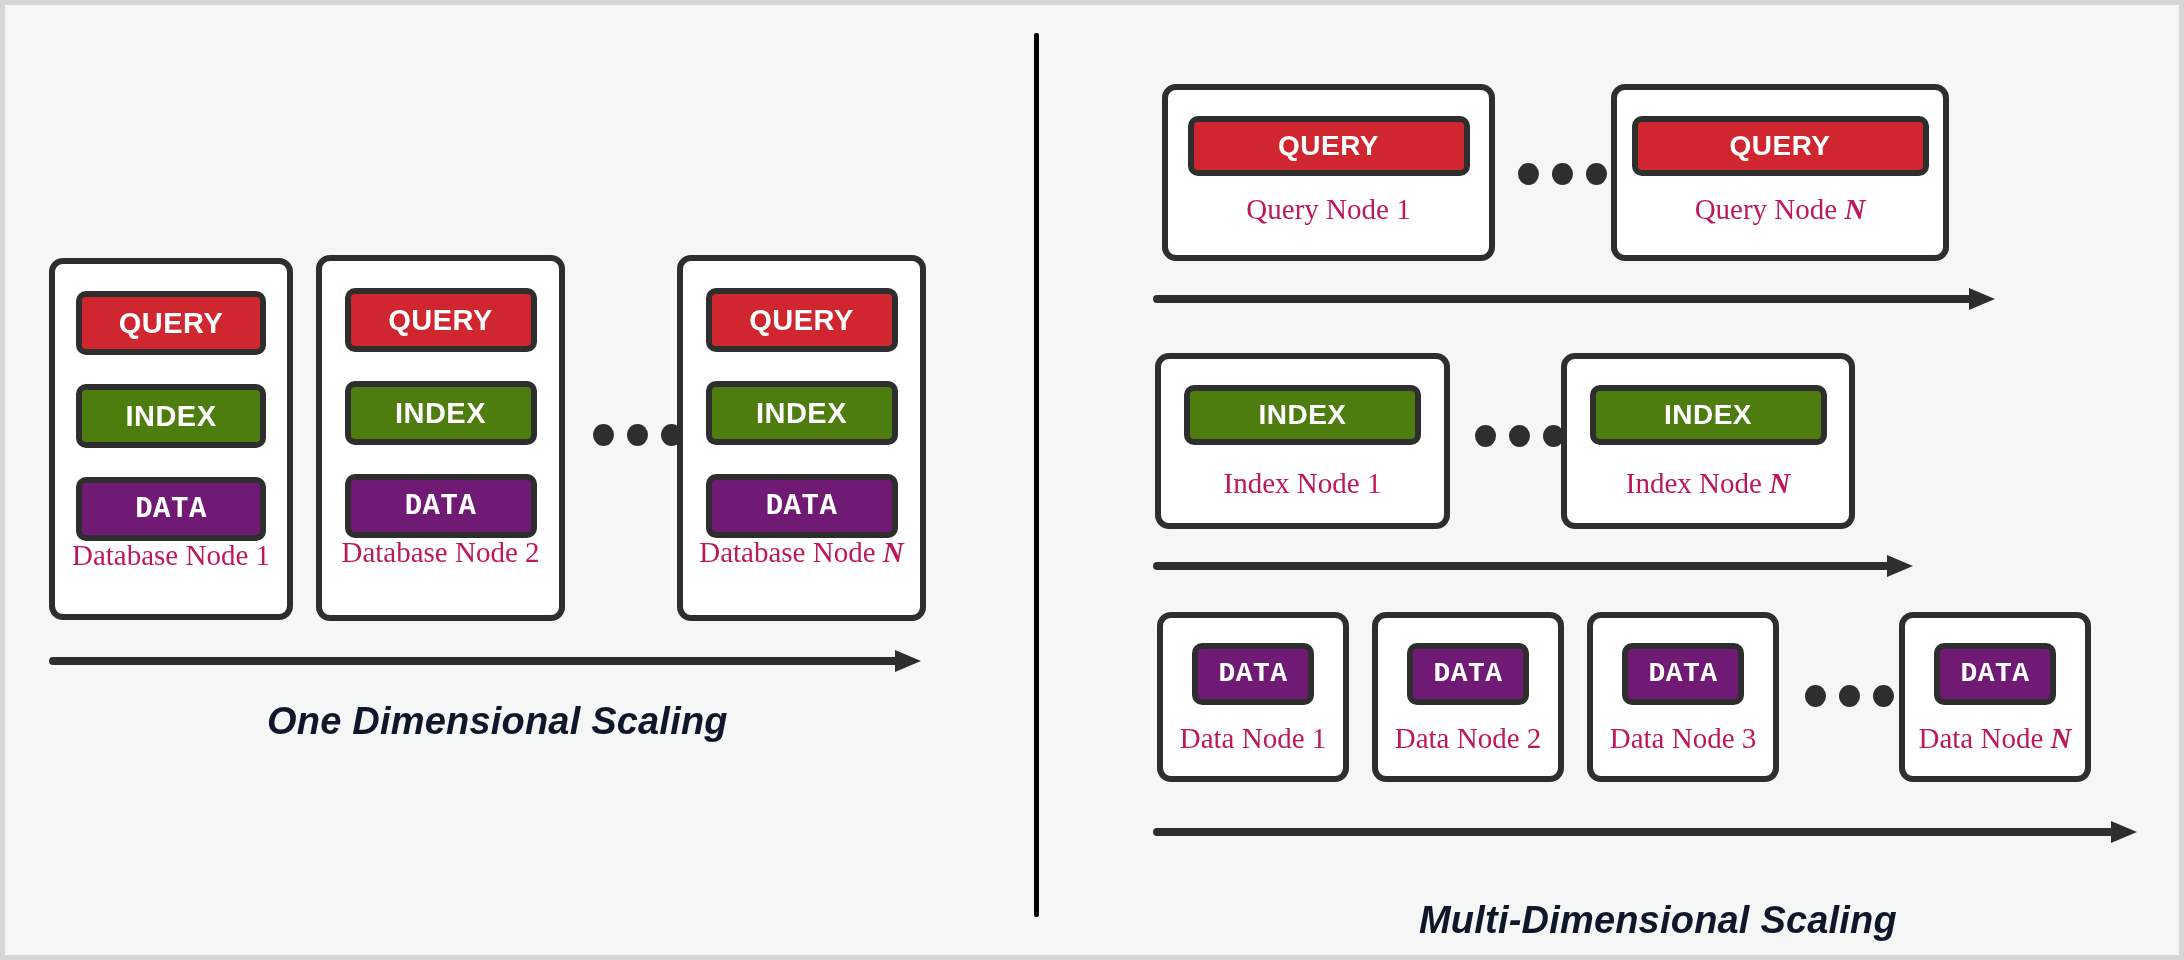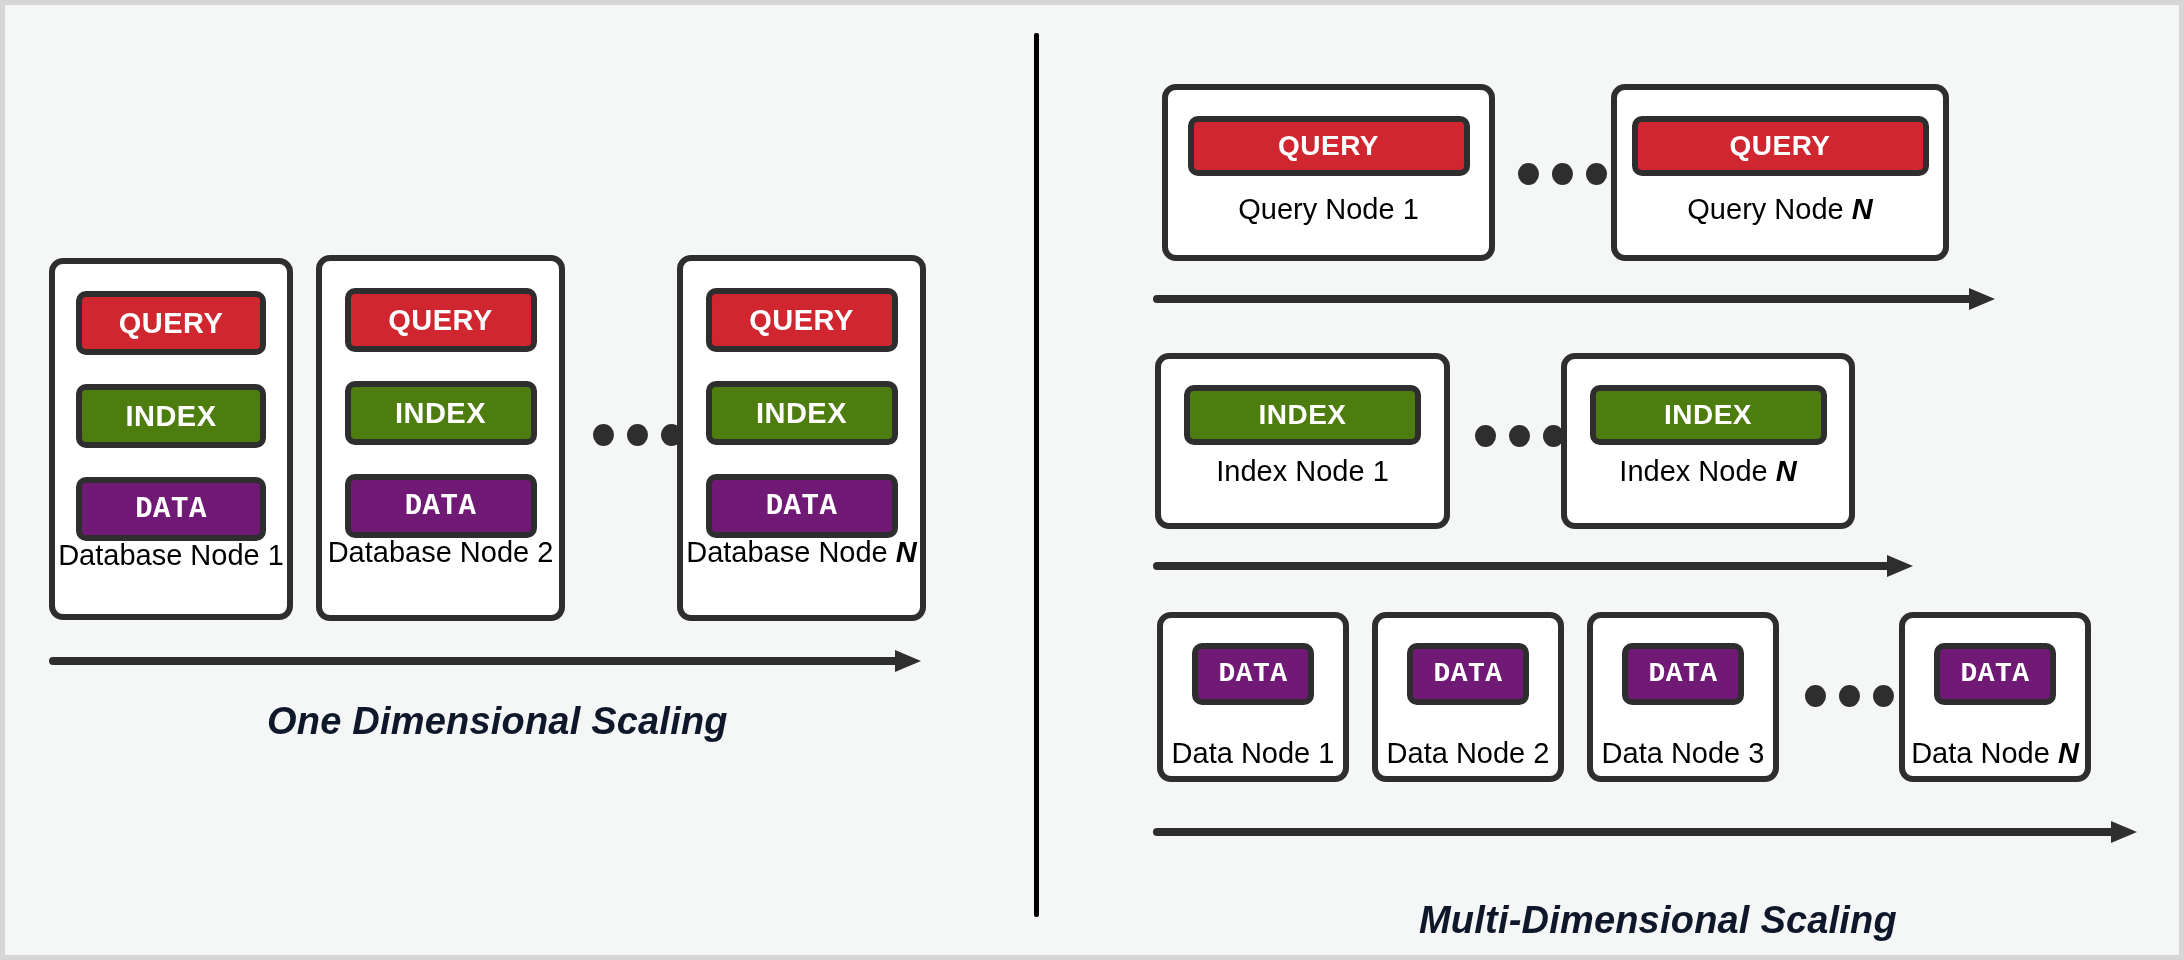--- a/index.html
+++ b/index.html
@@ -59,24 +59,25 @@
     font-weight: bold;
     letter-spacing: 0.5px;
     line-height: 1;
   }
   .block.query { background: #d0262f; }
   .block.index { background: #4d7c0f; }
   .block.data  { background: #701a75; font-family: Liberation Mono, monospace; }
 
   
   .node-label {
-    color: #000000;
+    color: #be185d;
     font-size: 29px;
     line-height: 1;
     white-space: nowrap;
+    font-family: Liberation Serif, serif;
   }
   .node-label .ital { font-style: italic; font-weight: 600; }
 
   
   .dots {
     position: absolute;
     display: flex;
     gap: 13px;
     align-items: center;
   }
@@ -156,34 +157,34 @@
   #q-dots { left: 1513px; top: 158px; }
 
   #arrow-q { left: 1148px; top: 283px; width: 843px; }
   #arrow-q .shaft { width: 820px; }
   #arrow-q .head  { left: 816px; }
 
   
   #i-card-1 { left: 1150px; top: 348px; width: 295px; height: 176px; }
   #i-card-2 { left: 1556px; top: 348px; width: 294px; height: 176px; }
   .i-block { width: 237px; height: 60px; font-size: 28px; margin-top: 26px; }
-  .i-caption { margin-top: 12px; }
+  .i-caption { margin-top: 24px; }
   #i-dots { left: 1470px; top: 420px; }
 
   #arrow-i { left: 1148px; top: 550px; width: 760px; }
   #arrow-i .shaft { width: 738px; }
   #arrow-i .head  { left: 734px; }
 
   
   #d-card-1 { left: 1152px; top: 607px; width: 192px; height: 170px; }
   #d-card-2 { left: 1367px; top: 607px; width: 192px; height: 170px; }
   #d-card-3 { left: 1582px; top: 607px; width: 192px; height: 170px; }
   #d-card-4 { left: 1894px; top: 607px; width: 192px; height: 170px; }
   .d-block { width: 122px; height: 62px; font-size: 28px; margin-top: 25px; }
-  .d-caption { margin-top: 34px; }
+  .d-caption { margin-top: 19px; }
   #d-dots { left: 1800px; top: 680px; }
 
   #arrow-d { left: 1148px; top: 816px; width: 985px; }
   #arrow-d .shaft { width: 962px; }
   #arrow-d .head  { left: 958px; }
 
   #caption-right { left: 1414px; top: 894px; }
 </style>
 </head>
 <body>

